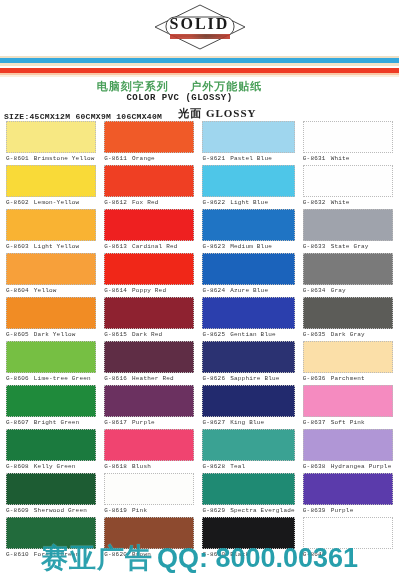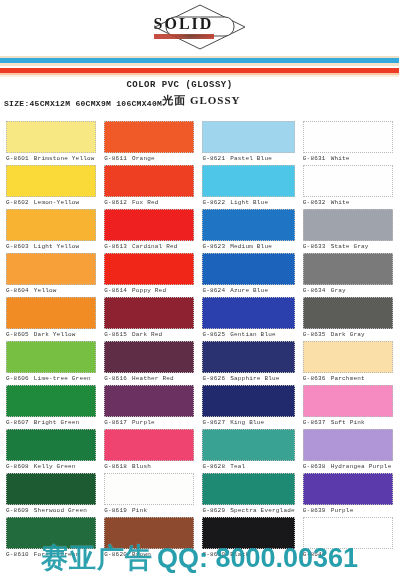--- a/index.html
+++ b/index.html
@@ -12,21 +12,21 @@
   #page { position: relative; width: 399px; height: 578px; background: #fff; }
 
   
   .header { position: relative; height: 56px; }
   .logo-wrap {
     position: absolute; left: 0; right: 0; top: 4px;
     display: flex; justify-content: center; align-items: center;
   }
   .logo-diamond {
     position: relative; width: 92px; height: 46px;
-    display: flex; align-items: center; 
+    display: flex; align-items: center; justify-content: center;
   }
   .logo-diamond svg { position: absolute; left: 0; top: 0; }
   .logo-inner {
     position: relative; z-index: 2;
     display: flex; flex-direction: column; align-items: center;
   }
   .logo-text {
     font-family: "Liberation Serif", serif;
     font-size: 16px; font-weight: bold; letter-spacing: 2px;
     color: #1a1a1a; line-height: 1;
@@ -70,20 +70,21 @@
     margin-top: 2px;
   }
   .size-line {
     font-family: "Liberation Mono", monospace;
     font-size: 8px; font-weight: bold; color: #222; letter-spacing: .3px;
   }
   .glossy-line {
     font-family: "Liberation Serif", serif;
     font-size: 11px; font-weight: bold; color: #222; letter-spacing: 1px;
     padding-right: 4px;
+    margin-left: 16px;
   }
 
   
   .grid {
     position: relative;
     display: grid;
     grid-template-columns: repeat(4, 1fr);
     column-gap: 0px;
     padding: 0 2px;
   }
@@ -146,20 +147,25 @@
     <div class="band b-cream1"></div>
     <div class="band b-blue"></div>
     <div class="band b-cream2"></div>
     <div class="band b-white"></div>
     <div class="band b-red"></div>
     <div class="band b-peach"></div>
     <div class="band b-cream3"></div>
   </div>
 
   <div class="title-block">
+    <div class="t-row1">
+      <span>电脑刻字系列</span>
+      <span class="sp"></span>
+      <span>户外万能贴纸</span>
+    </div>
     <div class="t-row2">COLOR PVC (GLOSSY)</div>
     <div class="t-row3">
       <div class="size-line">SIZE:45CMX12M  60CMX9M  106CMX40M</div>
       <div class="glossy-line">
         <span>光面</span>
         <span>GLOSSY</span>
       </div>
     </div>
   </div>
 

